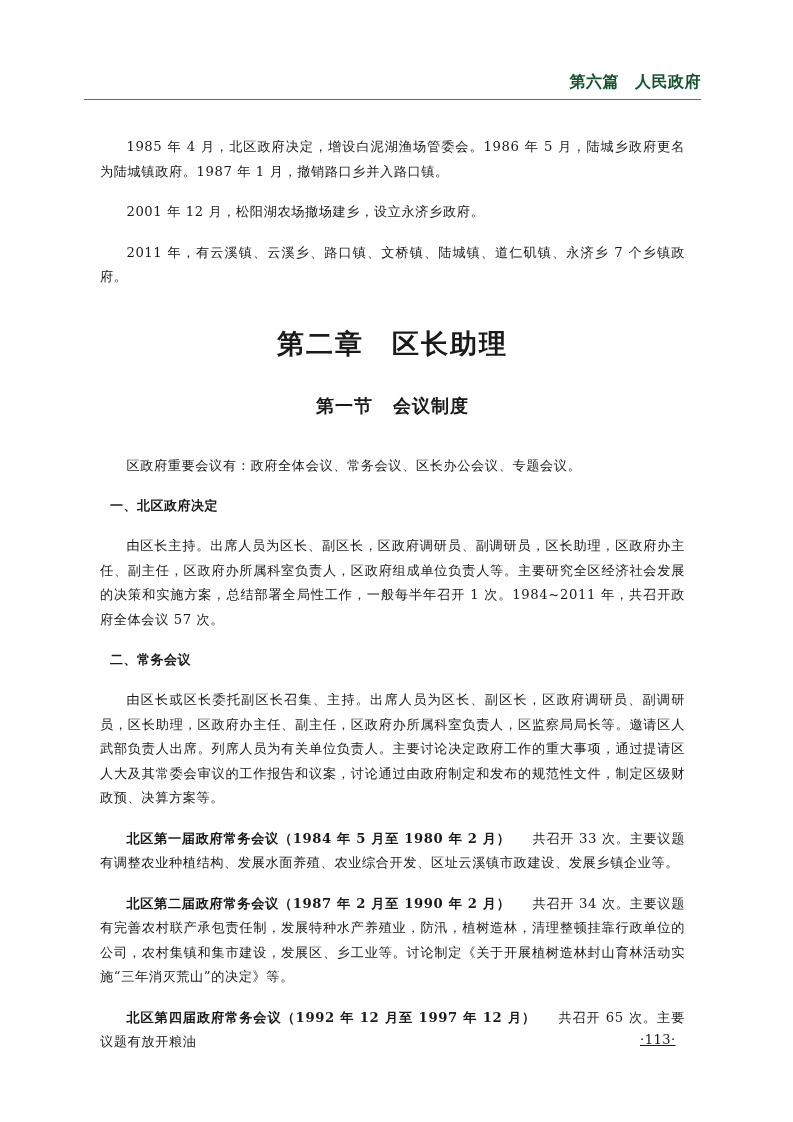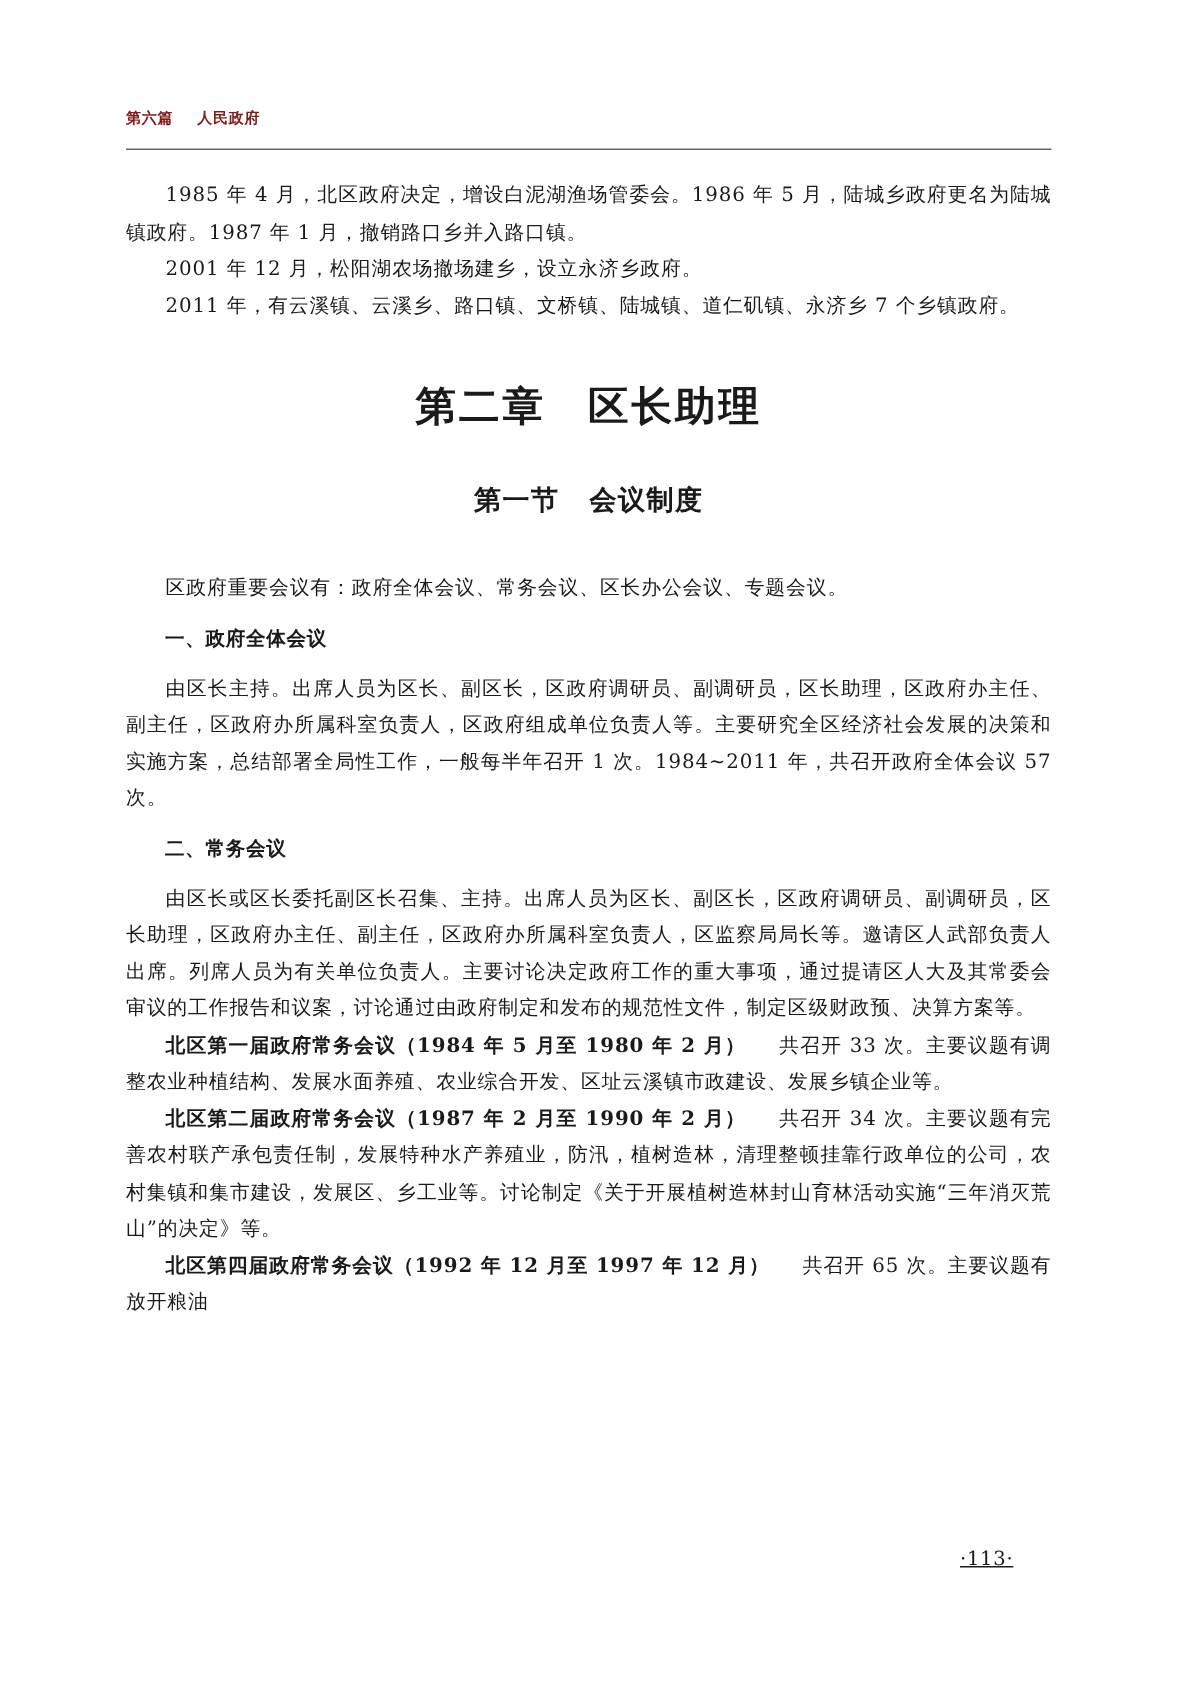--- a/index.html
+++ b/index.html
@@ -3,33 +3,33 @@
 <meta charset="utf-8">
 <style>
   html, body { margin: 0; padding: 0; background: #ffffff; }
   body {
     width: 793px; height: 1122px; position: relative; overflow: hidden;
     font-family: "DejaVu Serif", "Liberation Serif", serif;
     color: #1a1a1a;
   }
   .running-head {
     position: absolute; left: 84px; top: 72px; width: 617px;
-    font-family: "DejaVu Sans", "Liberation Sans", sans-serif;
-    font-size: 10px; font-weight: bold; letter-spacing: 0.5px; color: #7f1d1d;
+    text-align: right; font-family: "DejaVu Sans", "Liberation Sans", sans-serif;
+    font-size: 16px; font-weight: bold; letter-spacing: 0.5px; color: #14532d;
   }
   .running-head .gap { display: inline-block; width: 16px; }
   .head-rule {
     position: absolute; left: 84px; top: 99px; width: 617px; height: 0;
     border-top: 1.5px solid #666;
   }
   .content {
     position: absolute; left: 84px; top: 119px; width: 617px;
   }
   p {
-    margin: 0; font-size: 13.2px; line-height: 24.5px;
+    margin: 16px; font-size: 13.2px; line-height: 24.5px;
     text-indent: 2em; text-align: justify; letter-spacing: 0.6px;
   }
   .chapter-title {
     text-align: center; font-size: 27px; font-weight: bold;
     font-family: "DejaVu Serif", "Liberation Serif", serif;
     margin-top: 36px; margin-bottom: 0; letter-spacing: 2px;
   }
   .chapter-title .gap, .section-title .gap { display: inline-block; width: 28px; }
   .section-title {
     text-align: center; font-size: 18px; font-weight: bold;
@@ -66,21 +66,21 @@
   <div class="chapter-title">
     <span>第二章</span><span class="gap"></span><span>区长助理</span>
   </div>
 
   <div class="section-title">
     <span>第一节</span><span class="gap"></span><span>会议制度</span>
   </div>
 
   <p class="intro">区政府重要会议有：政府全体会议、常务会议、区长办公会议、专题会议。</p>
 
-  <div class="subhead">一、政府全体会议</div>
+  <div class="subhead">一、北区政府决定</div>
   <p>由区长主持。出席人员为区长、副区长，区政府调研员、副调研员，区长助理，区政府办主任、副主任，区政府办所属科室负责人，区政府组成单位负责人等。主要研究全区经济社会发展的决策和实施方案，总结部署全局性工作，一般每半年召开 1 次。1984~2011 年，共召开政府全体会议 57 次。</p>
 
   <div class="subhead">二、常务会议</div>
   <p>由区长或区长委托副区长召集、主持。出席人员为区长、副区长，区政府调研员、副调研员，区长助理，区政府办主任、副主任，区政府办所属科室负责人，区监察局局长等。邀请区人武部负责人出席。列席人员为有关单位负责人。主要讨论决定政府工作的重大事项，通过提请区人大及其常委会审议的工作报告和议案，讨论通过由政府制定和发布的规范性文件，制定区级财政预、决算方案等。</p>
 
   <p><span class="lead">北区第一届政府常务会议（1984 年 5 月至 1980 年 2 月）</span><span class="lead-gap"></span><span>共召开 33 次。主要议题有调整农业种植结构、发展水面养殖、农业综合开发、区址云溪镇市政建设、发展乡镇企业等。</span></p>
   <p><span class="lead">北区第二届政府常务会议（1987 年 2 月至 1990 年 2 月）</span><span class="lead-gap"></span><span>共召开 34 次。主要议题有完善农村联产承包责任制，发展特种水产养殖业，防汛，植树造林，清理整顿挂靠行政单位的公司，农村集镇和集市建设，发展区、乡工业等。讨论制定《关于开展植树造林封山育林活动实施“三年消灭荒山”的决定》等。</span></p>
   <p><span class="lead">北区第四届政府常务会议（1992 年 12 月至 1997 年 12 月）</span><span class="lead-gap"></span><span>共召开 65 次。主要议题有放开粮油</span></p>
 </div>
 

